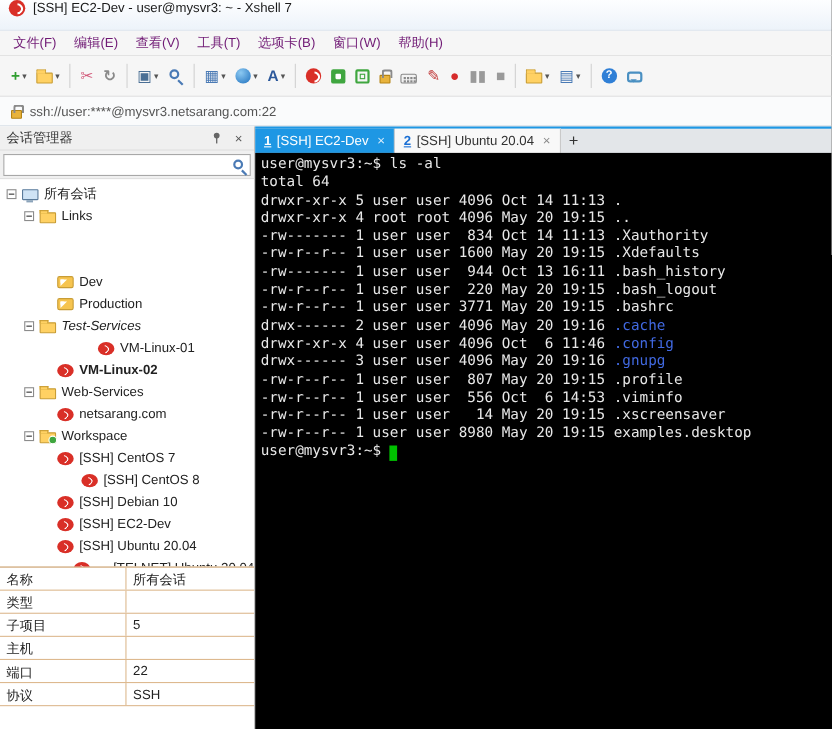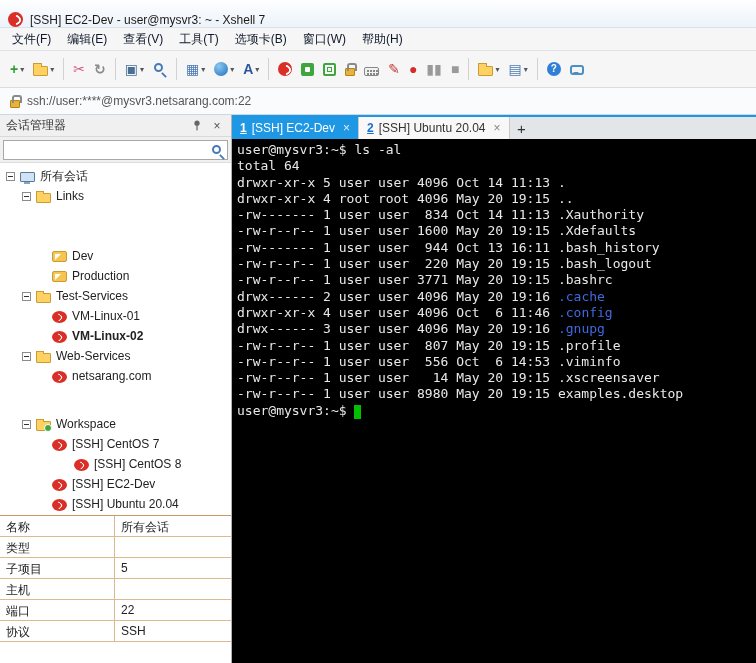--- a/index.html
+++ b/index.html
@@ -1,28 +1,28 @@
 <!DOCTYPE html>
 <html><head>
 <meta charset="utf-8">
 <style>
   *{box-sizing:border-box;margin:0;padding:0}
   html,body{width:756px;height:663px;overflow:hidden}
   body{font-family:"Liberation Sans","DejaVu Sans",sans-serif;font-size:12px;color:#222;background:#fff}
   .window{width:756px;height:663px;display:flex;flex-direction:column}
 
   
-  .titlebar{height:28px;flex:0 0 28px;display:flex;align-items:flex-end;gap:7px;padding:0 8px;
+  .titlebar{height:28px;flex:0 0 28px;display:flex;align-items:flex-start;gap:7px;padding:0 8px;
     background:linear-gradient(#fdfeff,#edf3fa);border-bottom:1px solid #d8e2ec}
   .title-text{font-size:12px;color:#1a1a1a}
 
   
   .menubar{height:23px;flex:0 0 23px;display:flex;align-items:center;background:#f6f6f6;
     border-bottom:1px solid #e3e3e3;padding:0 4px}
-  .menu-item{padding:3px 8px;color:#0f172a;cursor:default}
+  .menu-item{padding:3px 8px;color:#701a75;cursor:default}
 
   
   .toolbar{height:37px;flex:0 0 37px;display:flex;align-items:center;background:#f6f6f6;
     border-bottom:1px solid #dcdcdc;padding:0 6px;gap:1px}
   .tb-btn{height:28px;display:flex;align-items:center;gap:2px;padding:0 4px;border-radius:3px}
   .tb-glyph{font-size:14px;line-height:1;font-weight:bold}
   .tb-dd{font-size:8px;color:#555}
   .tb-sep{width:1px;height:22px;background:#d2d2d2;margin:0 4px}
 
   
@@ -257,59 +257,64 @@
           <div class="tree-row" style="padding-left: 38px; margin-top: 40px;">
             <span class="exp-spacer"></span>
             <span class="ti ti-shortcut"></span>
             <span class="tree-label">Dev</span>
           </div>
           <div class="tree-row" style="padding-left: 38px;">
             <span class="exp-spacer"></span>
             <span class="ti ti-shortcut"></span>
             <span class="tree-label">Production</span>
           </div>
-          <div class="tree-row" style="padding-left: 22px;">
+          <div class="tree-row" style="padding-left: 22px; font-style: italic;">
             <span class="expander"></span>
             <span class="ti ti-folder"></span>
             <span class="tree-label">Test-Services</span>
           </div>
-          <div class="tree-row" style="padding-left: 38px;">
+          <div class="tree-row" style="padding-left: 38px; margin-left: 37px;">
             <span class="exp-spacer"></span>
             <span class="ti ti-session"></span>
             <span class="tree-label">VM-Linux-01</span>
           </div>
           <div class="tree-row" style="padding-left: 38px; font-weight: bold;">
             <span class="exp-spacer"></span>
             <span class="ti ti-session"></span>
             <span class="tree-label">VM-Linux-02</span>
           </div>
           <div class="tree-row" style="padding-left: 22px;">
             <span class="expander"></span>
             <span class="ti ti-folder"></span>
             <span class="tree-label">Web-Services</span>
           </div>
           <div class="tree-row" style="padding-left: 38px;">
             <span class="exp-spacer"></span>
             <span class="ti ti-session"></span>
             <span class="tree-label">netsarang.com</span>
           </div>
-          <div class="tree-row" style="padding-left: 22px; margin-top: 28px;">
+          <div class="tree-row" style="padding-left: 22px;">
             <span class="expander"></span>
             <span class="ti ti-workspace"></span>
             <span class="tree-label">Workspace</span>
           </div>
           <div class="tree-row" style="padding-left: 38px;">
             <span class="exp-spacer"></span>
             <span class="ti ti-session"></span>
             <span class="tree-label">[SSH] CentOS 7</span>
           </div>
           <div class="tree-row" style="padding-left: 60px;">
             <span class="exp-spacer"></span>
             <span class="ti ti-session"></span>
             <span class="tree-label">[SSH] CentOS 8</span>
+          </div>
+          <div class="tree-row" style="padding-left: 38px;">
+            <span class="exp-spacer"></span>
+            <span class="ti ti-session"></span>
+            <span class="tree-label">[SSH] Debian 10</span>
           </div>
           <div class="tree-row" style="padding-left: 38px;">
             <span class="exp-spacer"></span>
             <span class="ti ti-session"></span>
             <span class="tree-label">[SSH] EC2-Dev</span>
           </div>
           <div class="tree-row" style="padding-left: 38px;">
             <span class="exp-spacer"></span>
             <span class="ti ti-session"></span>
             <span class="tree-label">[SSH] Ubuntu 20.04</span>

